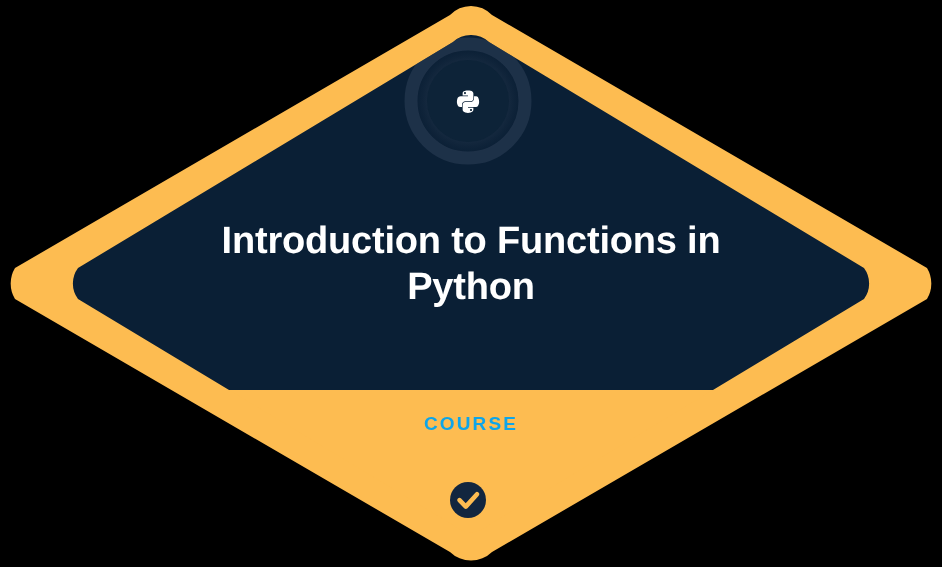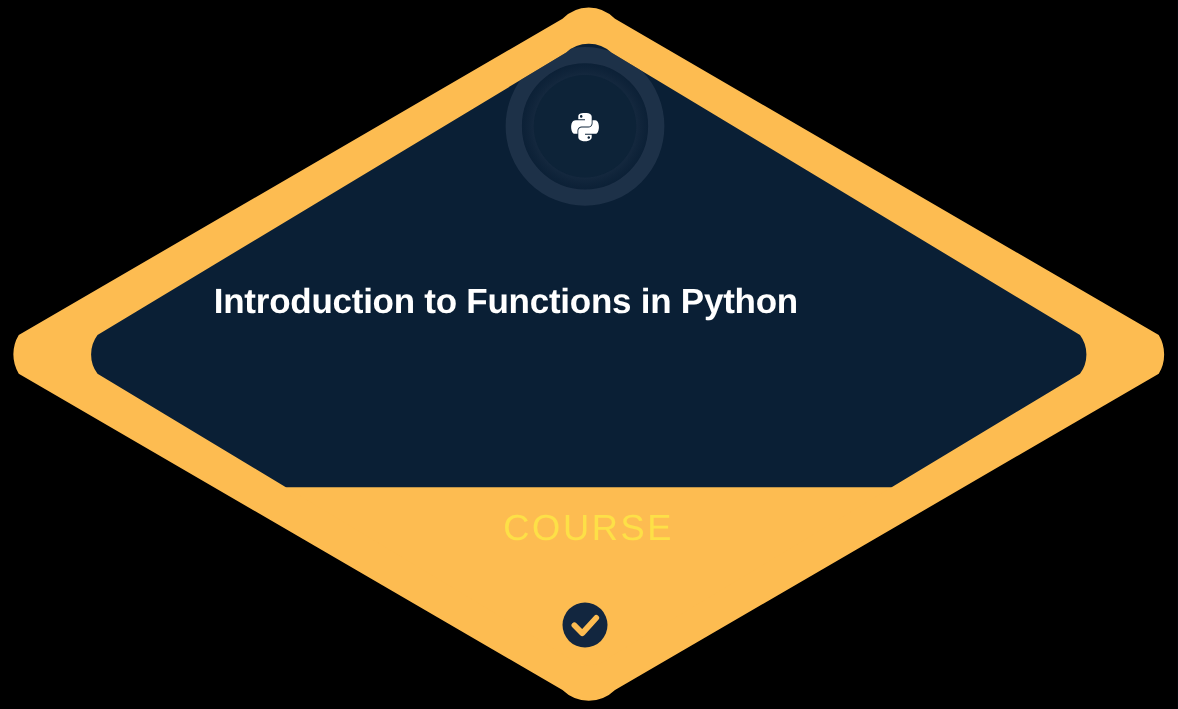--- a/index.html
+++ b/index.html
@@ -34,42 +34,43 @@
     display: block;
   }
 
   
 
   #course-title {
     position: absolute;
     left: 171px;
     top: 218px;
     width: 600px;
+    text-align: center;
     color: #FFFFFF;
-    font-size: 28px;
+    font-size: 38px;
     font-weight: 700;
     line-height: 46px;
     letter-spacing: -0.2px;
     white-space: pre-line;
     text-rendering: geometricPrecision;
   }
 
   #status-block {
     position: absolute;
     left: 271px;
     top: 406px;
     width: 400px;
     text-align: center;
   }
 
   .status-line {
     display: block;
-    color: #fde047;
-    font-size: 29px;
-    font-weight: 400;
+    color: #0ea5e9;
+    font-size: 19px;
+    font-weight: 700;
     line-height: 35px;
     letter-spacing: 2.1px;
   }
 </style>
 </head>
 <body>
 
 <div id="badge-stage">
 
   <svg id="badge-svg" viewBox="0 0 942 567" xmlns="http://www.w3.org/2000/svg">

